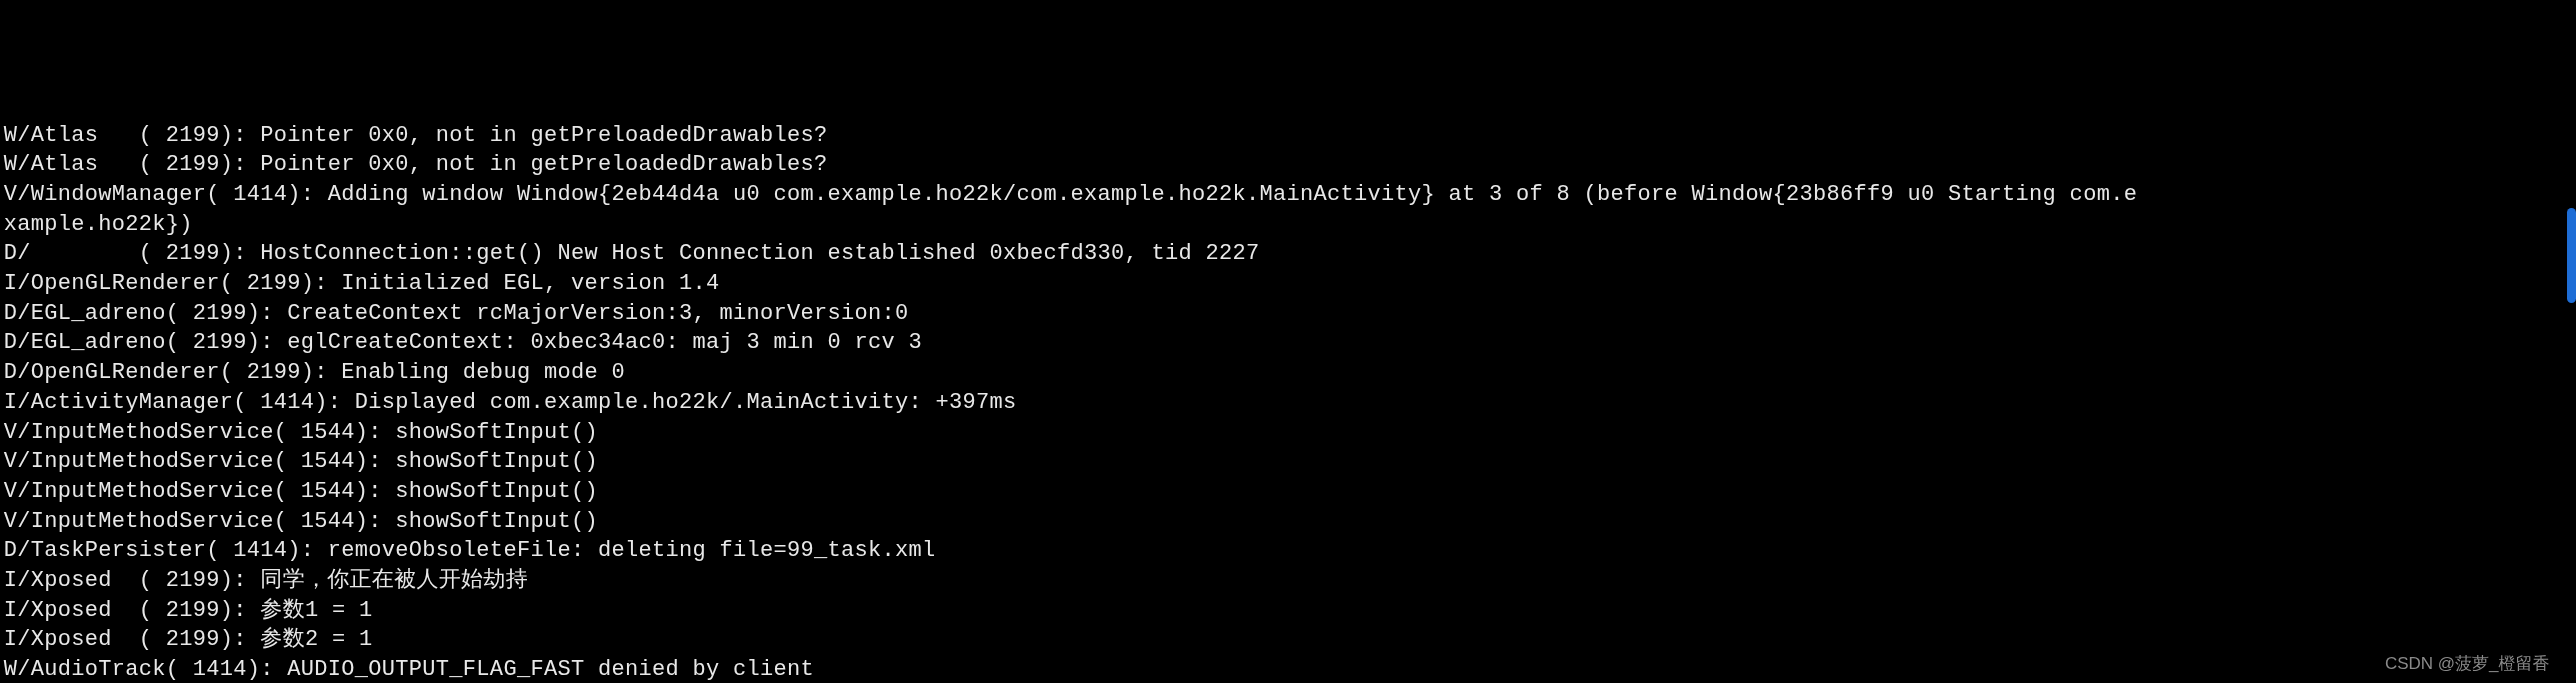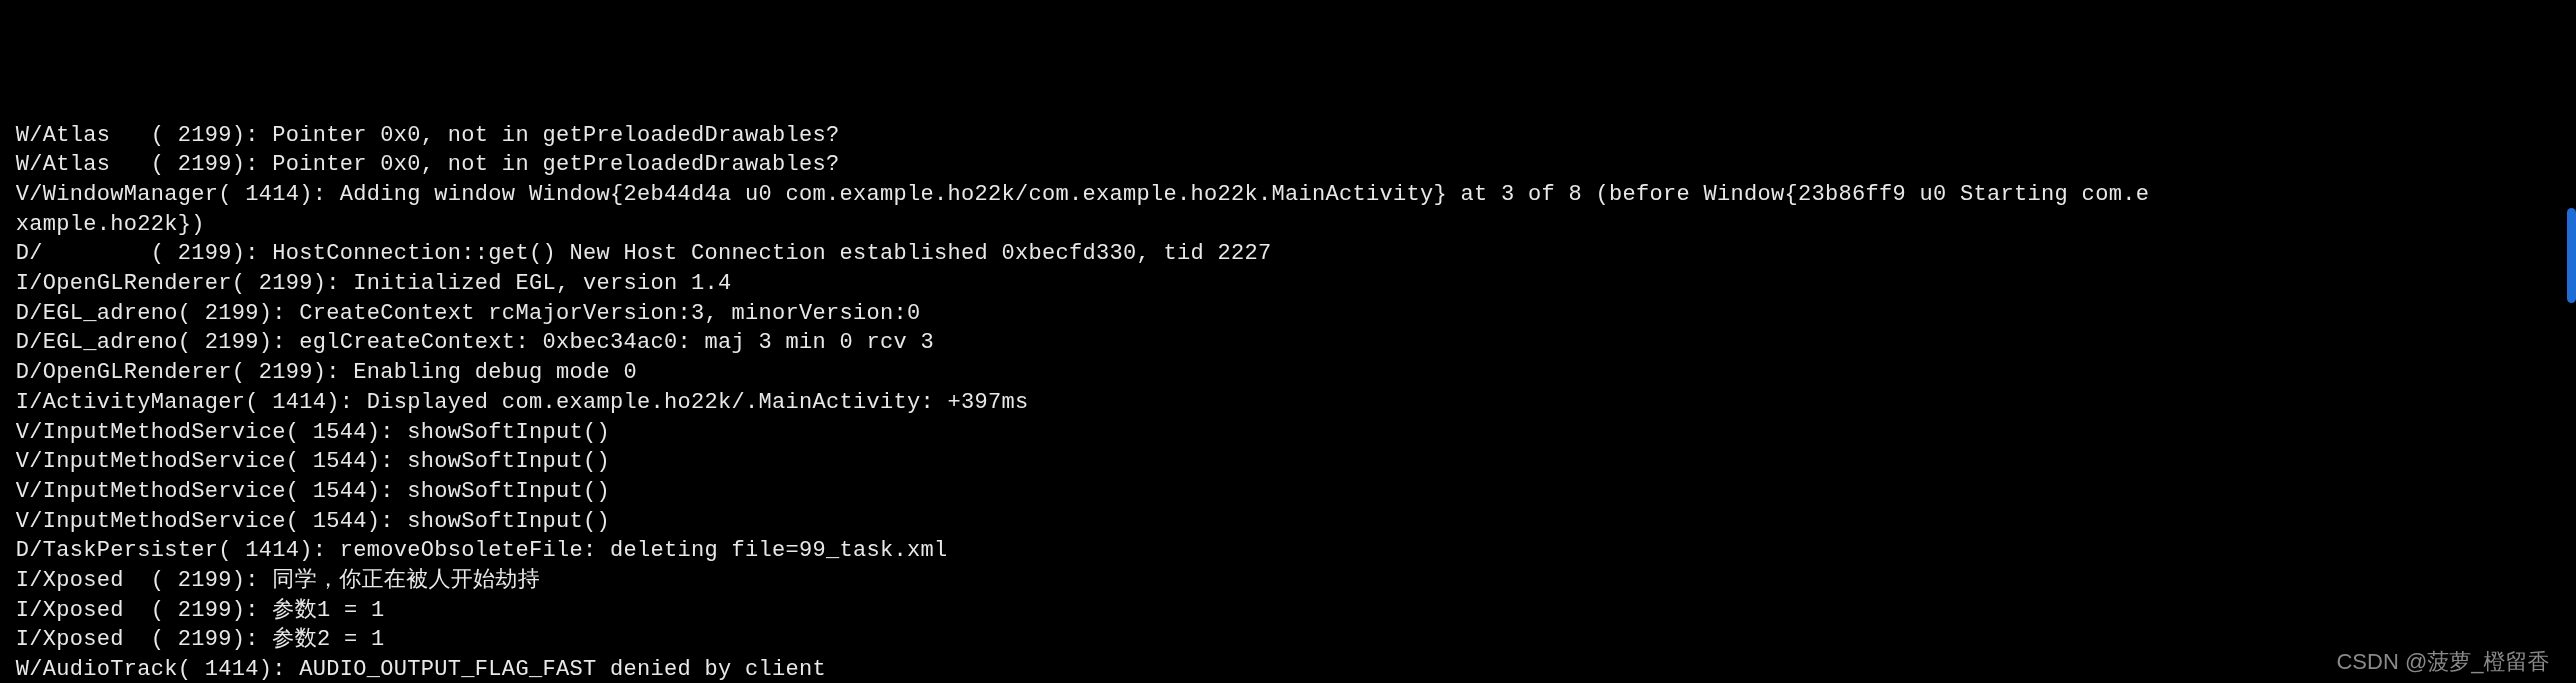--- a/index.html
+++ b/index.html
@@ -17,28 +17,27 @@
       padding: 1.9px 0 1.9px 3.8px;
       overflow: hidden;
       width: 2576px;
       height: 684px;
       position: relative;
       letter-spacing: 0.3px;
     }
     .log-line {
       display: block;
       white-space: pre;
-      margin-left: 12px;
     }
     .watermark {
       position: absolute;
       bottom: 7.6px;
       right: 26.5px;
       color: #8a8a8a;
-      font-size: 22px;
+      font-size: 17px;
       font-family: sans-serif;
       letter-spacing: 0;
     }
     .scroll-indicator {
       position: absolute;
       right: 0;
       top: 208px;
       width: 9.5px;
       height: 95px;
       background: #1e6dd6;

